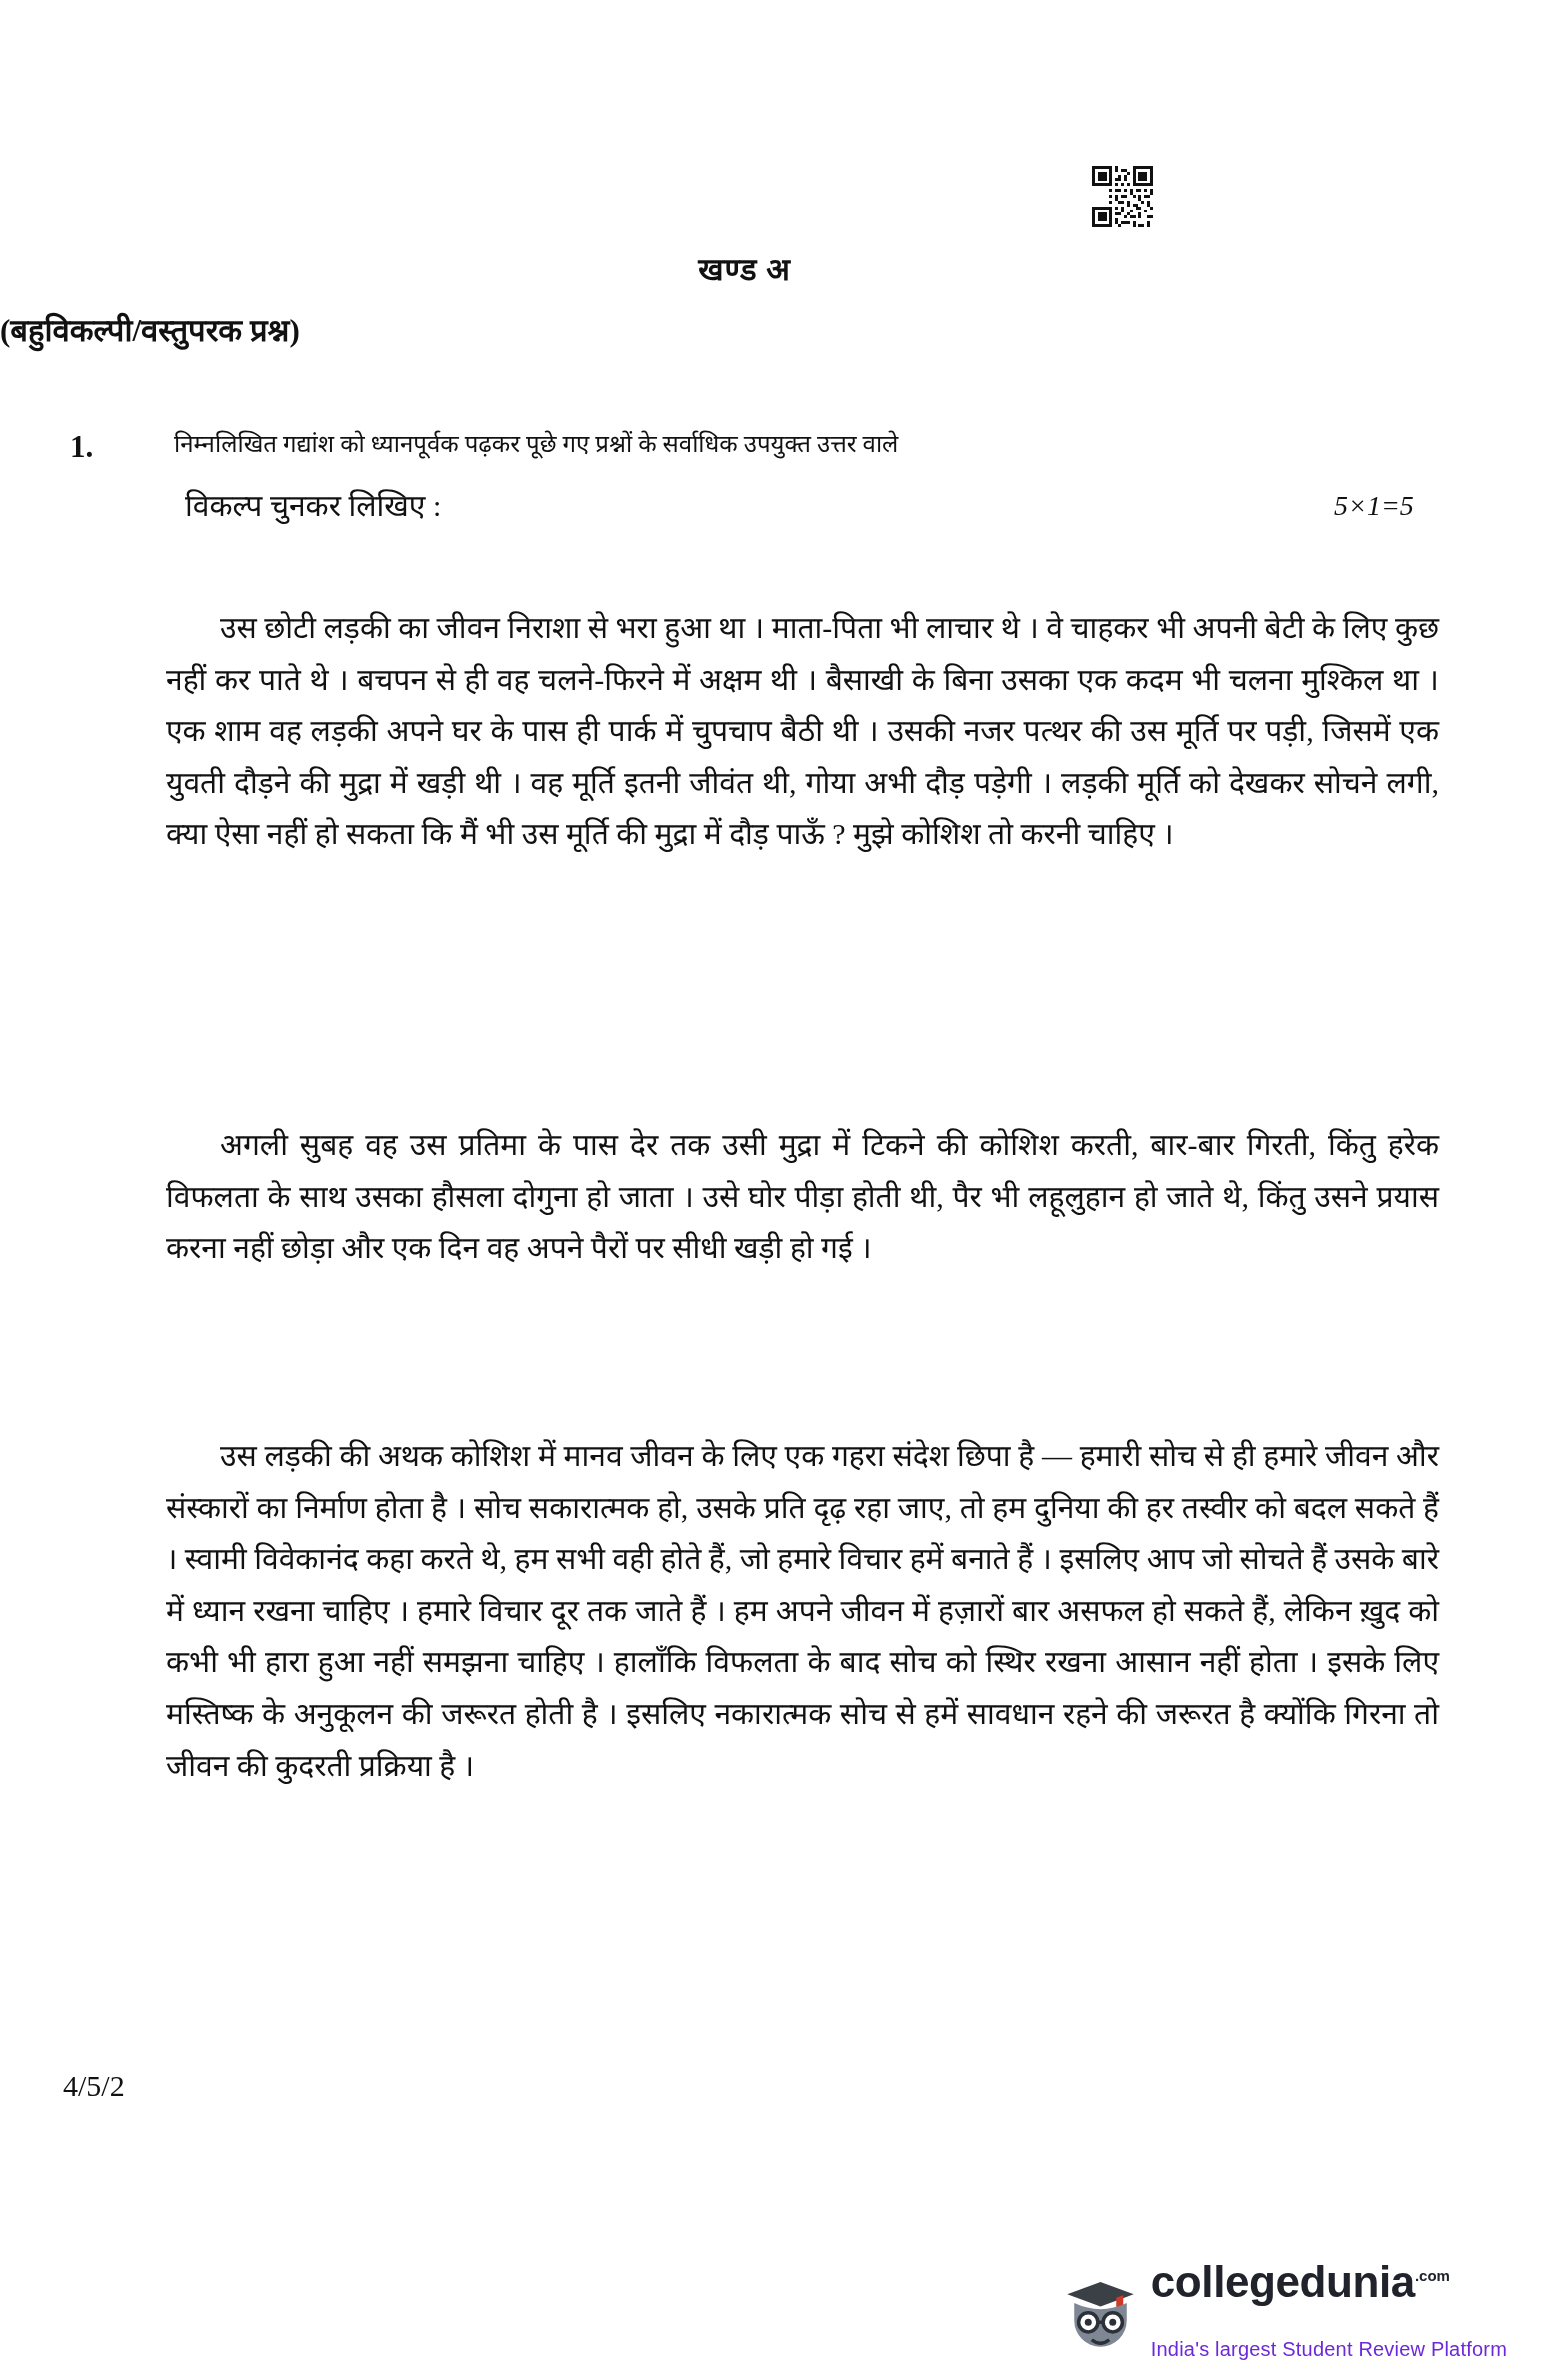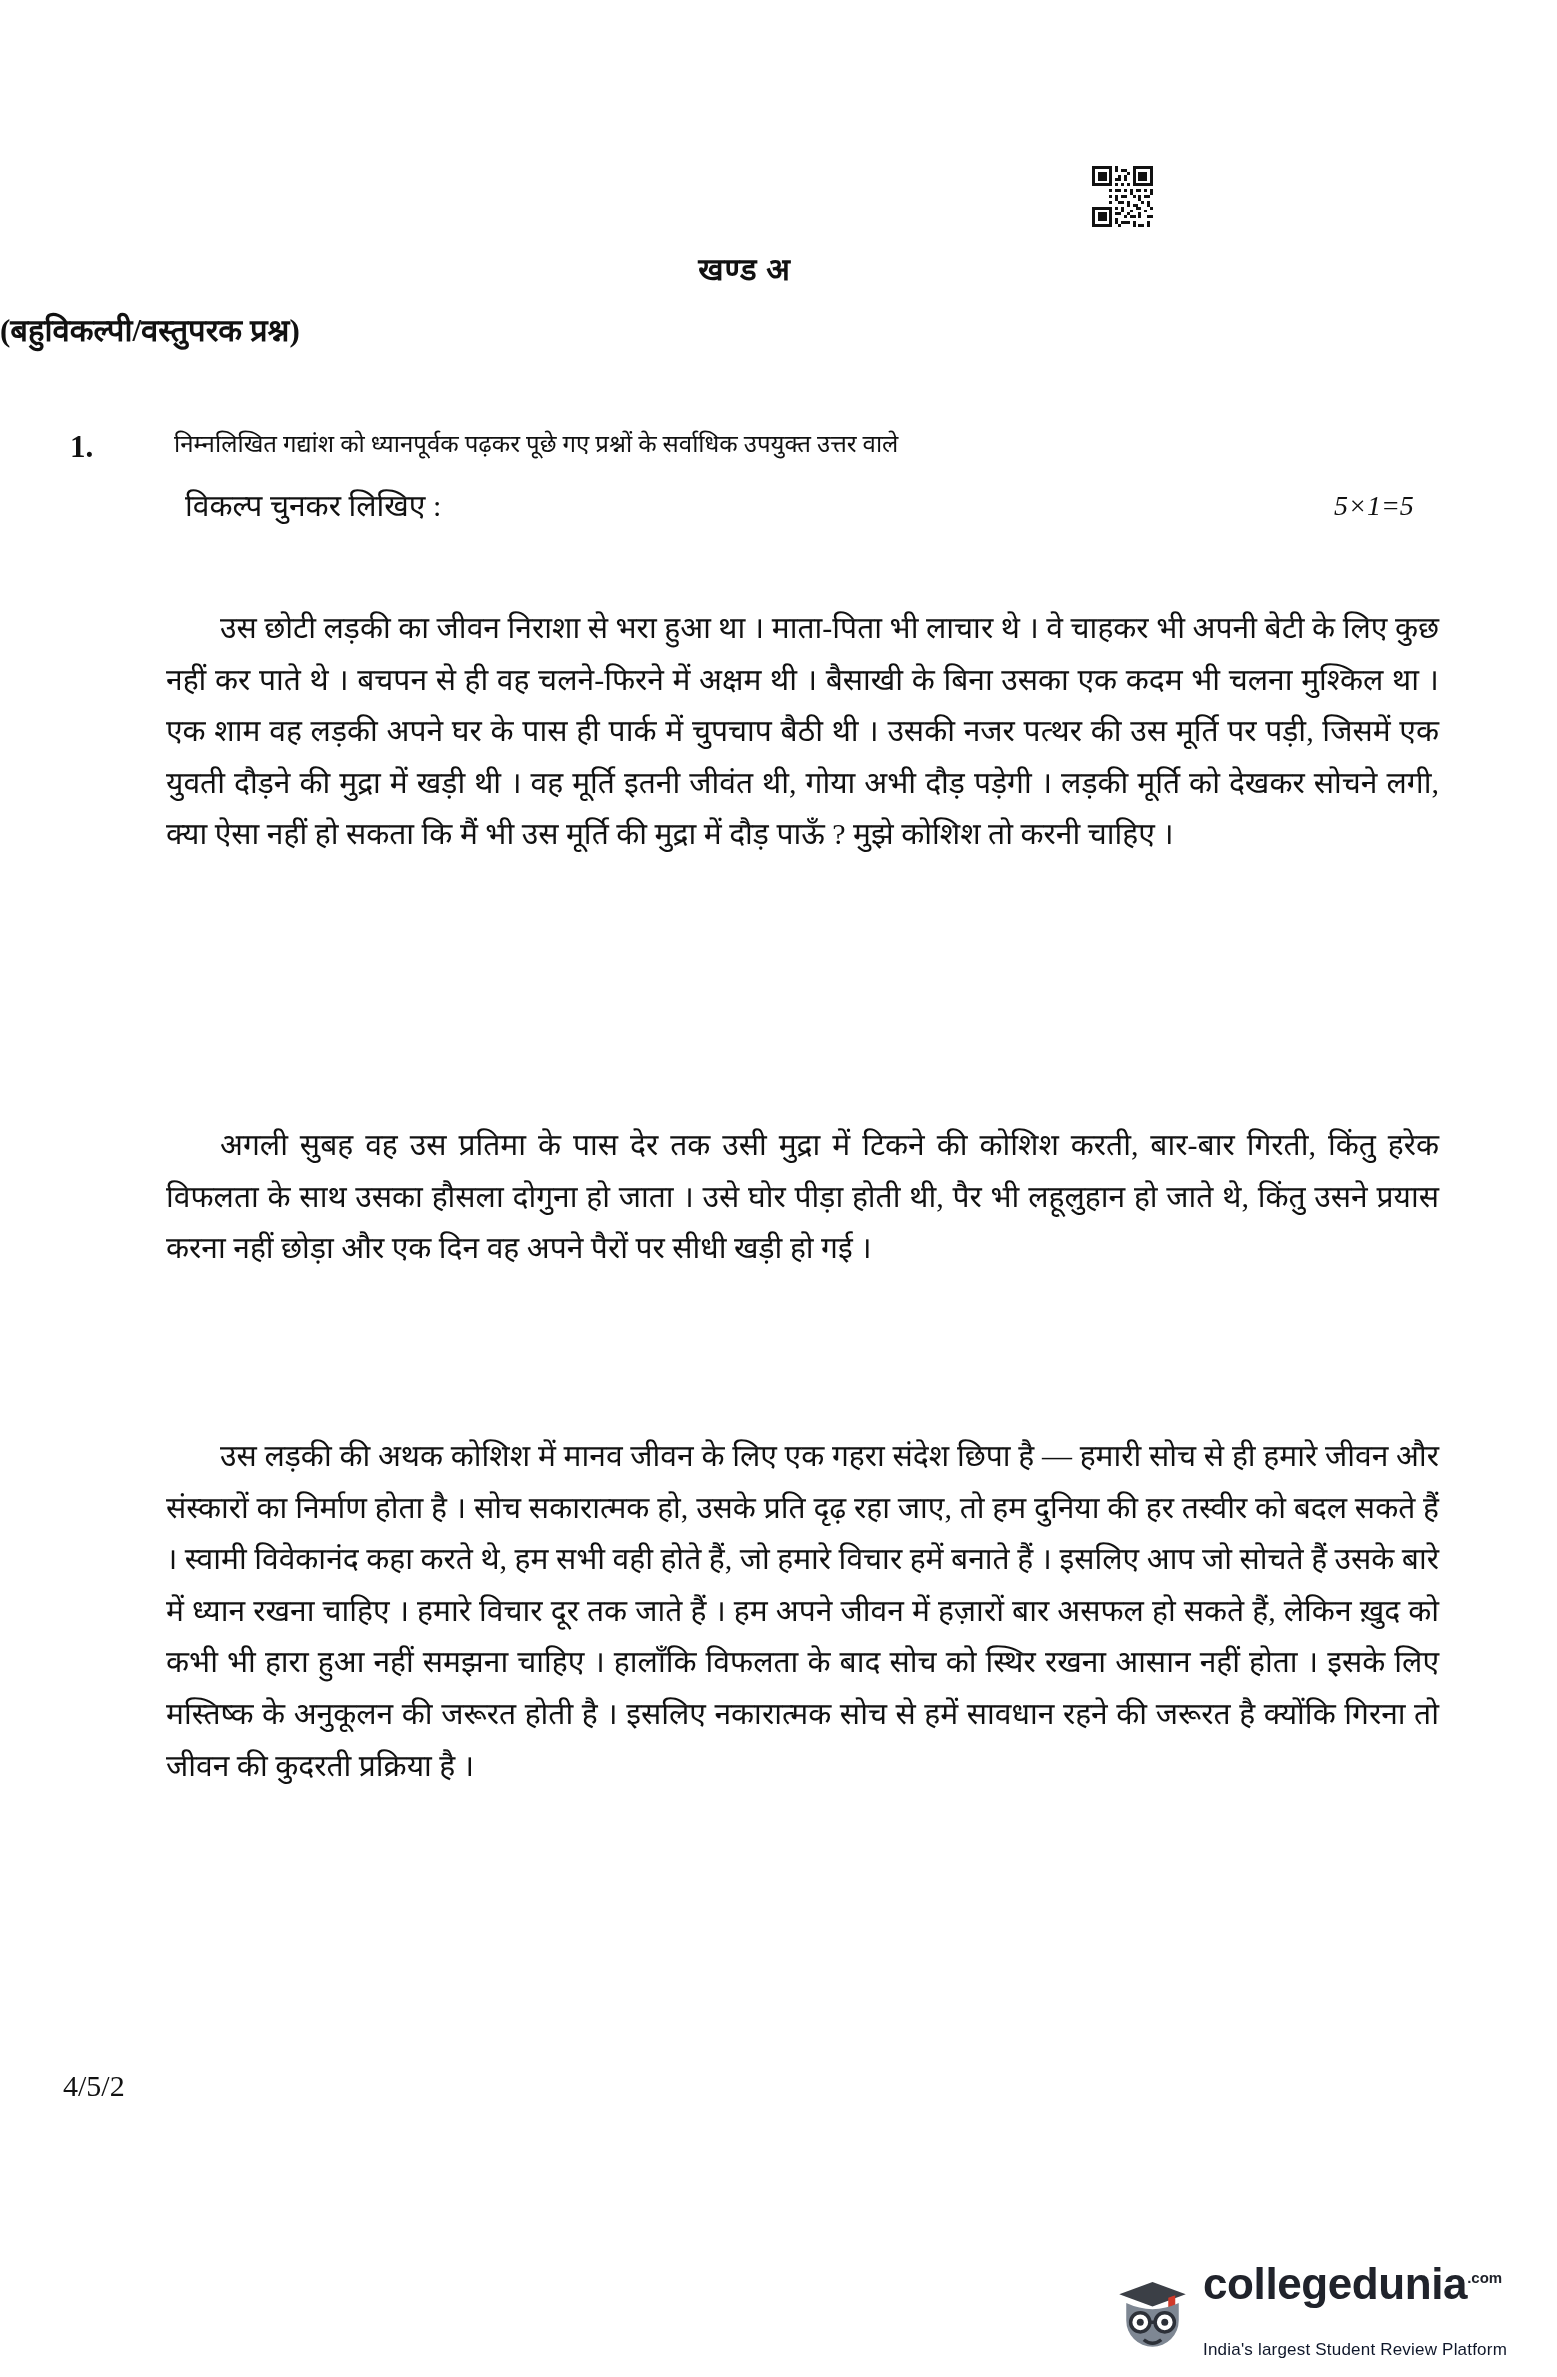--- a/index.html
+++ b/index.html
@@ -169,22 +169,22 @@
     letter-spacing: -0.4px;
   }
   .brand-name sup {
     font-size: 15px;
     font-weight: bold;
     vertical-align: super;
     letter-spacing: 0;
   }
   .brand-tag {
     font-family: "Liberation Sans", sans-serif;
-    font-size: 17px;
-    color: #0f172a;
+    font-size: 20px;
+    color: #6d28d9;
     margin-top: 7px;
     letter-spacing: 0.2px;
   }
 </style>
 </head>
 <body>
 
 <div class="page">
 
   <div class="qr-wrap">

